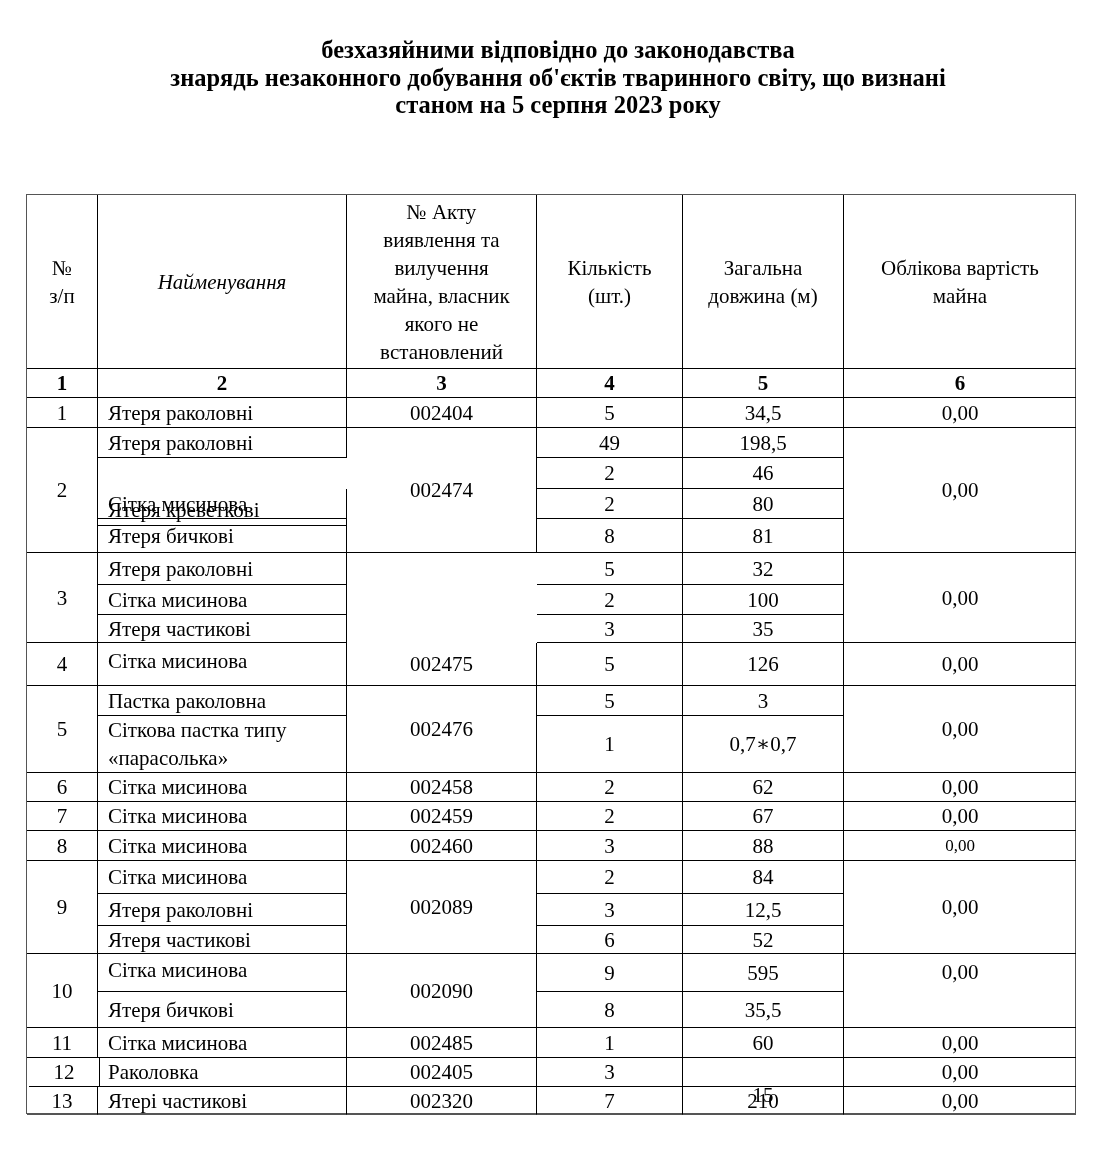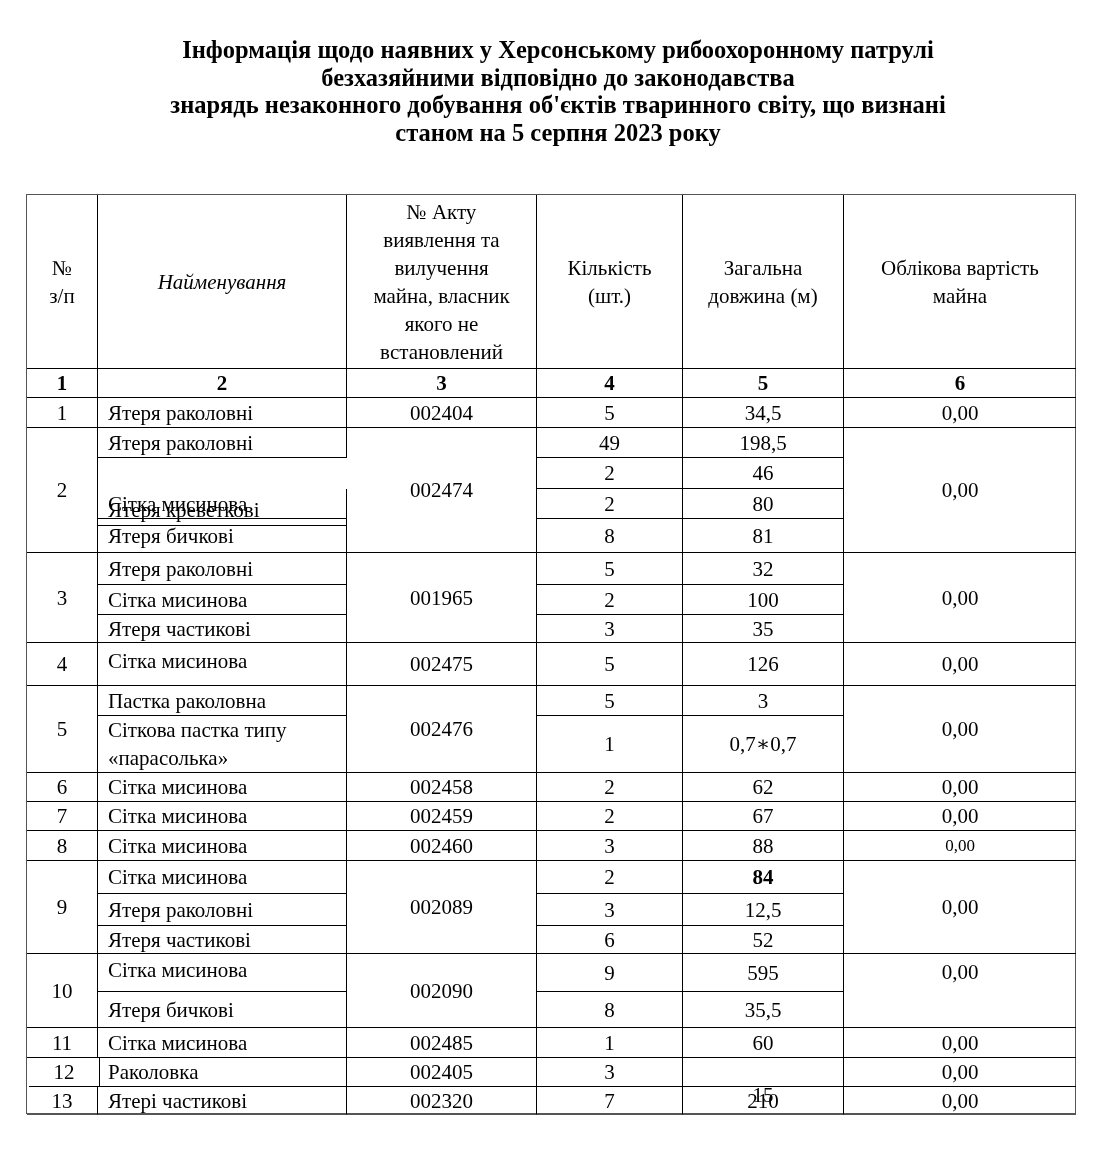--- a/index.html
+++ b/index.html
@@ -18,21 +18,20 @@
   .cell.bold { font-weight: bold; }
   .cell.small { font-size: 17px; }
   .cell.lastcol { border-right: none; }
   .cell.gray-b { border-bottom-color: #555; }
   .hdr { line-height: 28px; }
 </style>
 </head>
 <body>
 
 <div class="title">
-  <div>Інформація щодо наявних у Херсонському рибоохоронному патрулі</div>
   <div>безхазяйними відповідно до законодавства</div>
   <div>знарядь незаконного добування об'єктів тваринного світу, що визнані</div>
   <div>станом на 5 серпня 2023 року</div>
 </div>
 
 <div class="frame" id="table-frame">
     <div class="cell hdr" style="left: 0px; top: 0px; width: 71px; height: 174px;">
       <span style="white-space: pre-line;">№
 з/п</span>
     </div>
@@ -136,23 +135,20 @@
     </div>
     <div class="cell " style="left: 510px; top: 324px; width: 146px; height: 34px;">
       <span style="white-space: pre-line;">8</span>
     </div>
     <div class="cell " style="left: 656px; top: 324px; width: 161px; height: 34px;">
       <span style="white-space: pre-line;">81</span>
     </div>
     <div class="cell " style="left: 0px; top: 358px; width: 71px; height: 90px;">
       <span style="white-space: pre-line;">3</span>
     </div>
-    <div class="cell " style="left: 320px; top: 358px; width: 190px; height: 90px;">
-      <span style="white-space: pre-line;">001965</span>
-    </div>
     <div class="cell lastcol" style="left: 817px; top: 358px; width: 232px; height: 90px;">
       <span style="white-space: pre-line;">0,00</span>
     </div>
     <div class="cell left" style="left: 71px; top: 358px; width: 249px; height: 32px;">
       <span style="white-space: pre-line;">Ятеря раколовні</span>
     </div>
     <div class="cell " style="left: 510px; top: 358px; width: 146px; height: 32px;">
       <span style="white-space: pre-line;">5</span>
     </div>
     <div class="cell " style="left: 656px; top: 358px; width: 161px; height: 32px;">
@@ -285,21 +281,21 @@
     <div class="cell lastcol" style="left: 817px; top: 666px; width: 232px; height: 93px;">
       <span style="white-space: pre-line;">0,00</span>
     </div>
     <div class="cell left" style="left: 71px; top: 666px; width: 249px; height: 33px;">
       <span style="white-space: pre-line;">Сітка мисинова</span>
     </div>
     <div class="cell " style="left: 510px; top: 666px; width: 146px; height: 33px;">
       <span style="white-space: pre-line;">2</span>
     </div>
     <div class="cell " style="left: 656px; top: 666px; width: 161px; height: 33px;">
-      <span style="white-space: pre-line; font-weight: bold;">84</span>
+      <span style="white-space: pre-line;">84</span>
     </div>
     <div class="cell left" style="left: 71px; top: 699px; width: 249px; height: 32px;">
       <span style="white-space: pre-line;">Ятеря раколовні</span>
     </div>
     <div class="cell " style="left: 510px; top: 699px; width: 146px; height: 32px;">
       <span style="white-space: pre-line;">3</span>
     </div>
     <div class="cell " style="left: 656px; top: 699px; width: 161px; height: 32px;">
       <span style="white-space: pre-line;">12,5</span>
     </div>

